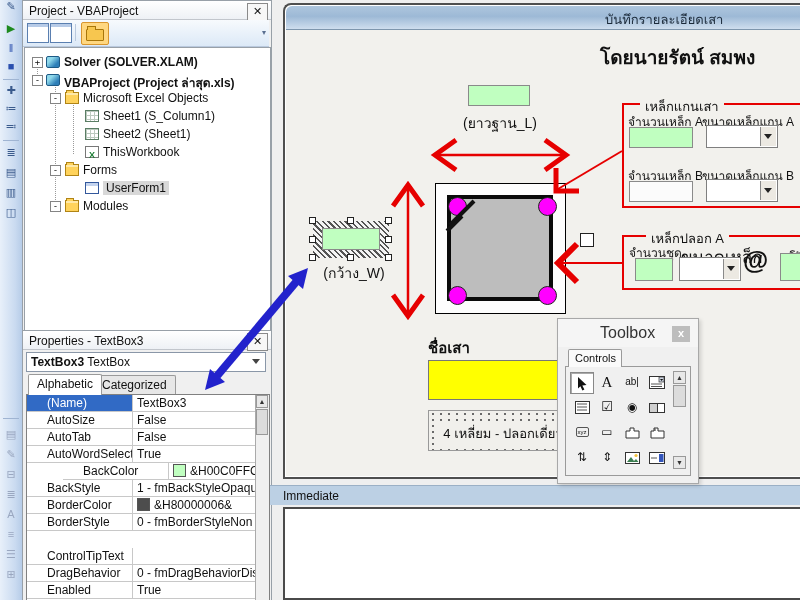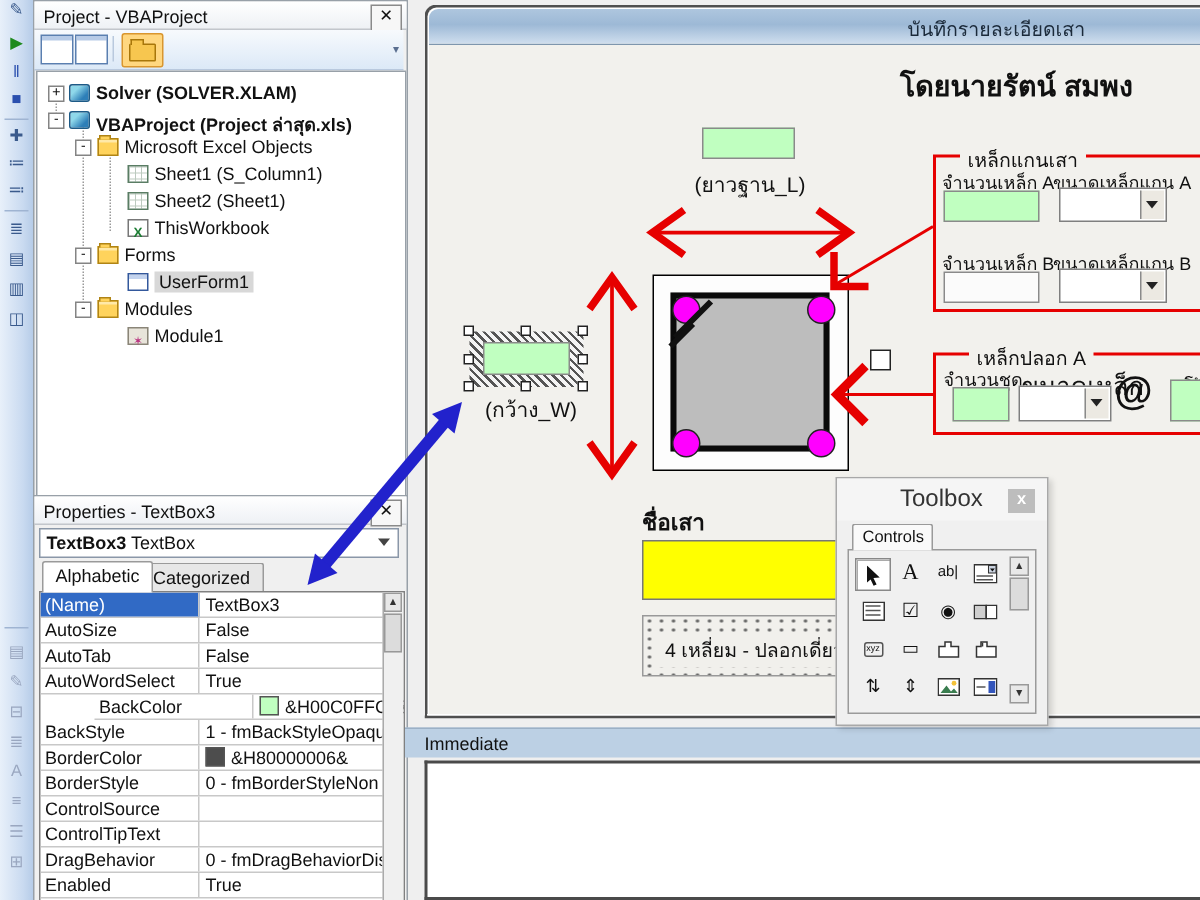--- a/index.html
+++ b/index.html
@@ -46,21 +46,21 @@
   .userform{background:#fff;border:1px solid #33589c;box-shadow:inset 0 3px 0 #c3d3ee;}
   .module{background:#e8e4da;border:1px solid #8a8578;text-align:center;}
   .module::after{content:"\2736";color:#b8327f;font-size:8px;line-height:10px;}
   
   #propcombo{left:26px;top:352px;width:240px;height:20px;background:#fff;border:1px solid #8a97a8;box-sizing:border-box;padding:2px 4px;}
   .chev{position:absolute;right:5px;top:6px;width:0;height:0;border:4px solid transparent;border-top:5px solid #444;}
   .tab{position:absolute;height:19px;box-sizing:border-box;padding:2px 8px;border:1px solid #9a9a9a;border-bottom:none;background:#e7e7e7;border-radius:2px 2px 0 0;}
   .tab.active{background:#fff;height:21px;z-index:2;}
   #pgrid{left:26px;top:394px;width:242px;height:206px;background:#fff;border:1px solid #808080;overflow:hidden;}
   .prow{position:absolute;left:0;width:100%;height:17px;border-bottom:1px solid #c8c8c8;box-sizing:border-box;}
-  .pname{position:absolute;left:0;top:0;width:106px;height:16px;padding:1px 0 0 3px;box-sizing:border-box;border-right:1px solid #c8c8c8;overflow:hidden;white-space:nowrap;}
+  .pname{position:absolute;left:0;top:0;width:106px;height:16px;padding:1px 0 0 20px;box-sizing:border-box;border-right:1px solid #c8c8c8;overflow:hidden;white-space:nowrap;}
   .pname.sel{background:#316ac5;color:#fff;}
   .pval{position:absolute;left:106px;top:0;right:14px;height:16px;padding:1px 0 0 4px;box-sizing:border-box;overflow:hidden;white-space:nowrap;}
   .swatch{display:inline-block;width:11px;height:11px;border:1px solid #555;vertical-align:-2px;margin-right:4px;}
   #pscroll{position:absolute;right:0;top:0;width:13px;height:100%;background:#f0f0f0;border-left:1px solid #aaa;}
   .sbtn{position:absolute;left:0;width:12px;height:13px;background:#e8e8e8;border:1px solid #999;box-sizing:border-box;text-align:center;font-size:7px;line-height:11px;color:#333;}
   .sthumb{position:absolute;left:0;top:14px;width:12px;height:26px;background:#dcdcdc;border:1px solid #999;box-sizing:border-box;}
   
   #formwin{left:283px;top:3px;width:519px;height:476px;background:#fff;border:2px solid #4f4f4f;border-right:none;border-radius:8px 0 0 0;box-sizing:border-box;}
   #formtitle{position:absolute;left:1px;top:1px;right:0;height:23px;background:linear-gradient(#aec6de,#9db9d6 45%,#cfdeee);border-radius:6px 0 0 0;border-bottom:1px solid #7e96ad;}
   #formbody{position:absolute;left:1px;top:25px;right:0;bottom:1px;background:#f2f1ed;}
@@ -177,24 +177,20 @@
     </div>
     <div class="trow" style="top:131px;">
       <span class="tico userform" style="left:60px;"></span>
       <span class="tlab tsel" style="left:78px;">UserForm1</span>
     </div>
     <div class="trow" style="top:149px;">
       <span class="texp" style="left:25px;">-</span>
       <span class="tico folder" style="left:40px;"></span>
       <span class="tlab" style="left:58px;">Modules</span>
     </div>
-    <div class="trow" style="top:167px;">
-      <span class="tico module" style="left:60px;"></span>
-      <span class="tlab" style="left:78px;">Module1</span>
-    </div>
   </div>
 
   <div class="abs panel" style="left:22px;top:330px;width:248px;height:270px;">
     <div class="ptitle"><span>Properties - TextBox3</span></div>
     <span class="xbtn" style="right:3px;top:2px;">✕</span>
   </div>
   <div id="propcombo" class="abs">
     <span class="bold">TextBox3</span>
     <span>TextBox</span>
     <span class="chev"></span>
@@ -226,24 +222,20 @@
       <div class="pname">BackStyle</div>
       <div class="pval">1 - fmBackStyleOpaqu</div>
     </div>
     <div class="prow" style="top:102px;">
       <div class="pname">BorderColor</div>
       <div class="pval"><span class="swatch" style="background: rgb(77, 77, 77);"></span><span>&amp;H80000006&amp;</span></div>
     </div>
     <div class="prow" style="top:119px;">
       <div class="pname">BorderStyle</div>
       <div class="pval">0 - fmBorderStyleNon</div>
-    </div>
-    <div class="prow" style="top:136px;">
-      <div class="pname">ControlSource</div>
-      <div class="pval"></div>
     </div>
     <div class="prow" style="top:153px;">
       <div class="pname">ControlTipText</div>
       <div class="pval"></div>
     </div>
     <div class="prow" style="top:170px;">
       <div class="pname">DragBehavior</div>
       <div class="pval">0 - fmDragBehaviorDis</div>
     </div>
     <div class="prow" style="top:187px;">

